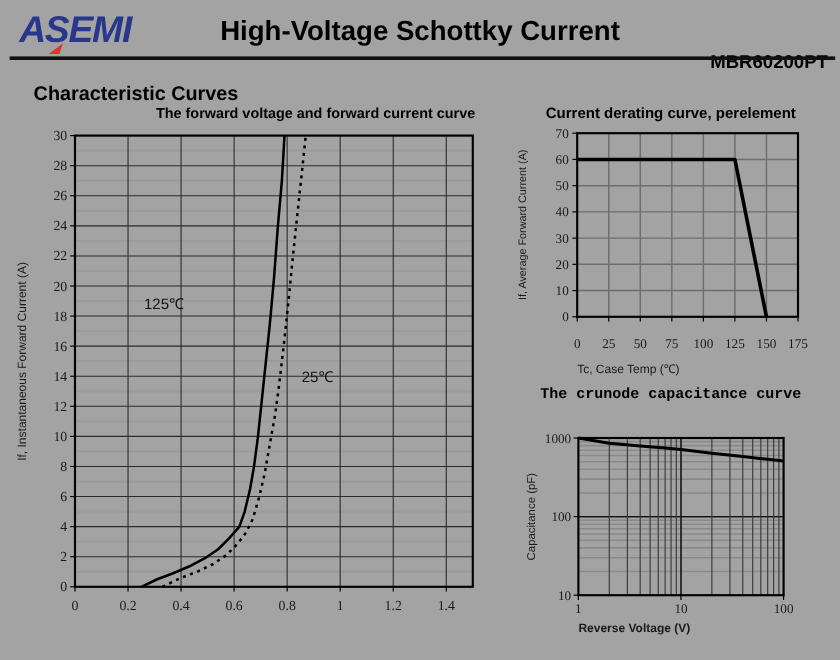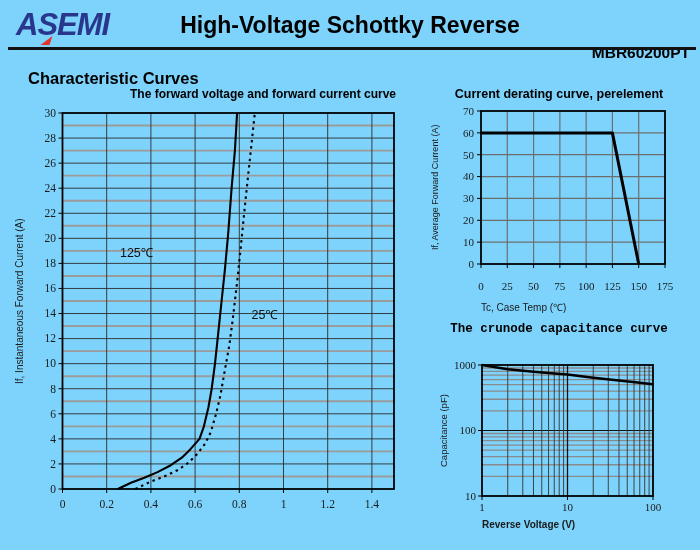--- a/index.html
+++ b/index.html
@@ -1,17 +1,17 @@
 <!DOCTYPE html>
 <html><head>
 <meta charset="utf-8">
 <style>
   html,body { margin:0; padding:0; background:#ffffff; }
   .page {
-    position:relative; width:700px; height:550px; background:#7dd3fc;
+    position:relative; width:700px; height:550px; background:#a3a3a3;
     font-family:"Liberation Sans", sans-serif; color:#000; overflow:hidden;
   }
   
   .logo { position:absolute; left:16px; top:4px; width:140px; height:42px; }
   .logo-text {
     font-family:"Liberation Sans", sans-serif;
     font-style:italic; font-weight:800; font-size:31px; letter-spacing:-1px;
     color:#28378b; line-height:42px;
   }
   .logo-accent {
@@ -52,21 +52,21 @@
 </style>
 </head>
 <body>
 
 <div class="page">
 
   <div class="logo">
     <span class="logo-text" style="color: rgb(40, 55, 139);">ASEMI</span>
     <span class="logo-accent" style="border-bottom-color: rgb(226, 52, 43);"></span>
   </div>
-  <div class="page-title">High-Voltage Schottky Reverse</div>
+  <div class="page-title">High-Voltage Schottky Current</div>
   <div class="part-number">MBR60200PT</div>
   <div class="header-rule"></div>
 
   <div class="section-title">Characteristic Curves</div>
 
   <div class="chart-title ct-1">The forward voltage and forward current curve</div>
   <div class="chart-title ct-2">Current derating curve, perelement</div>
   <div class="chart-title ct-3">The crunode capacitance curve</div>
 
   <div class="axis-ylabel yl-1">If, Instantaneous Forward Current (A)</div>

